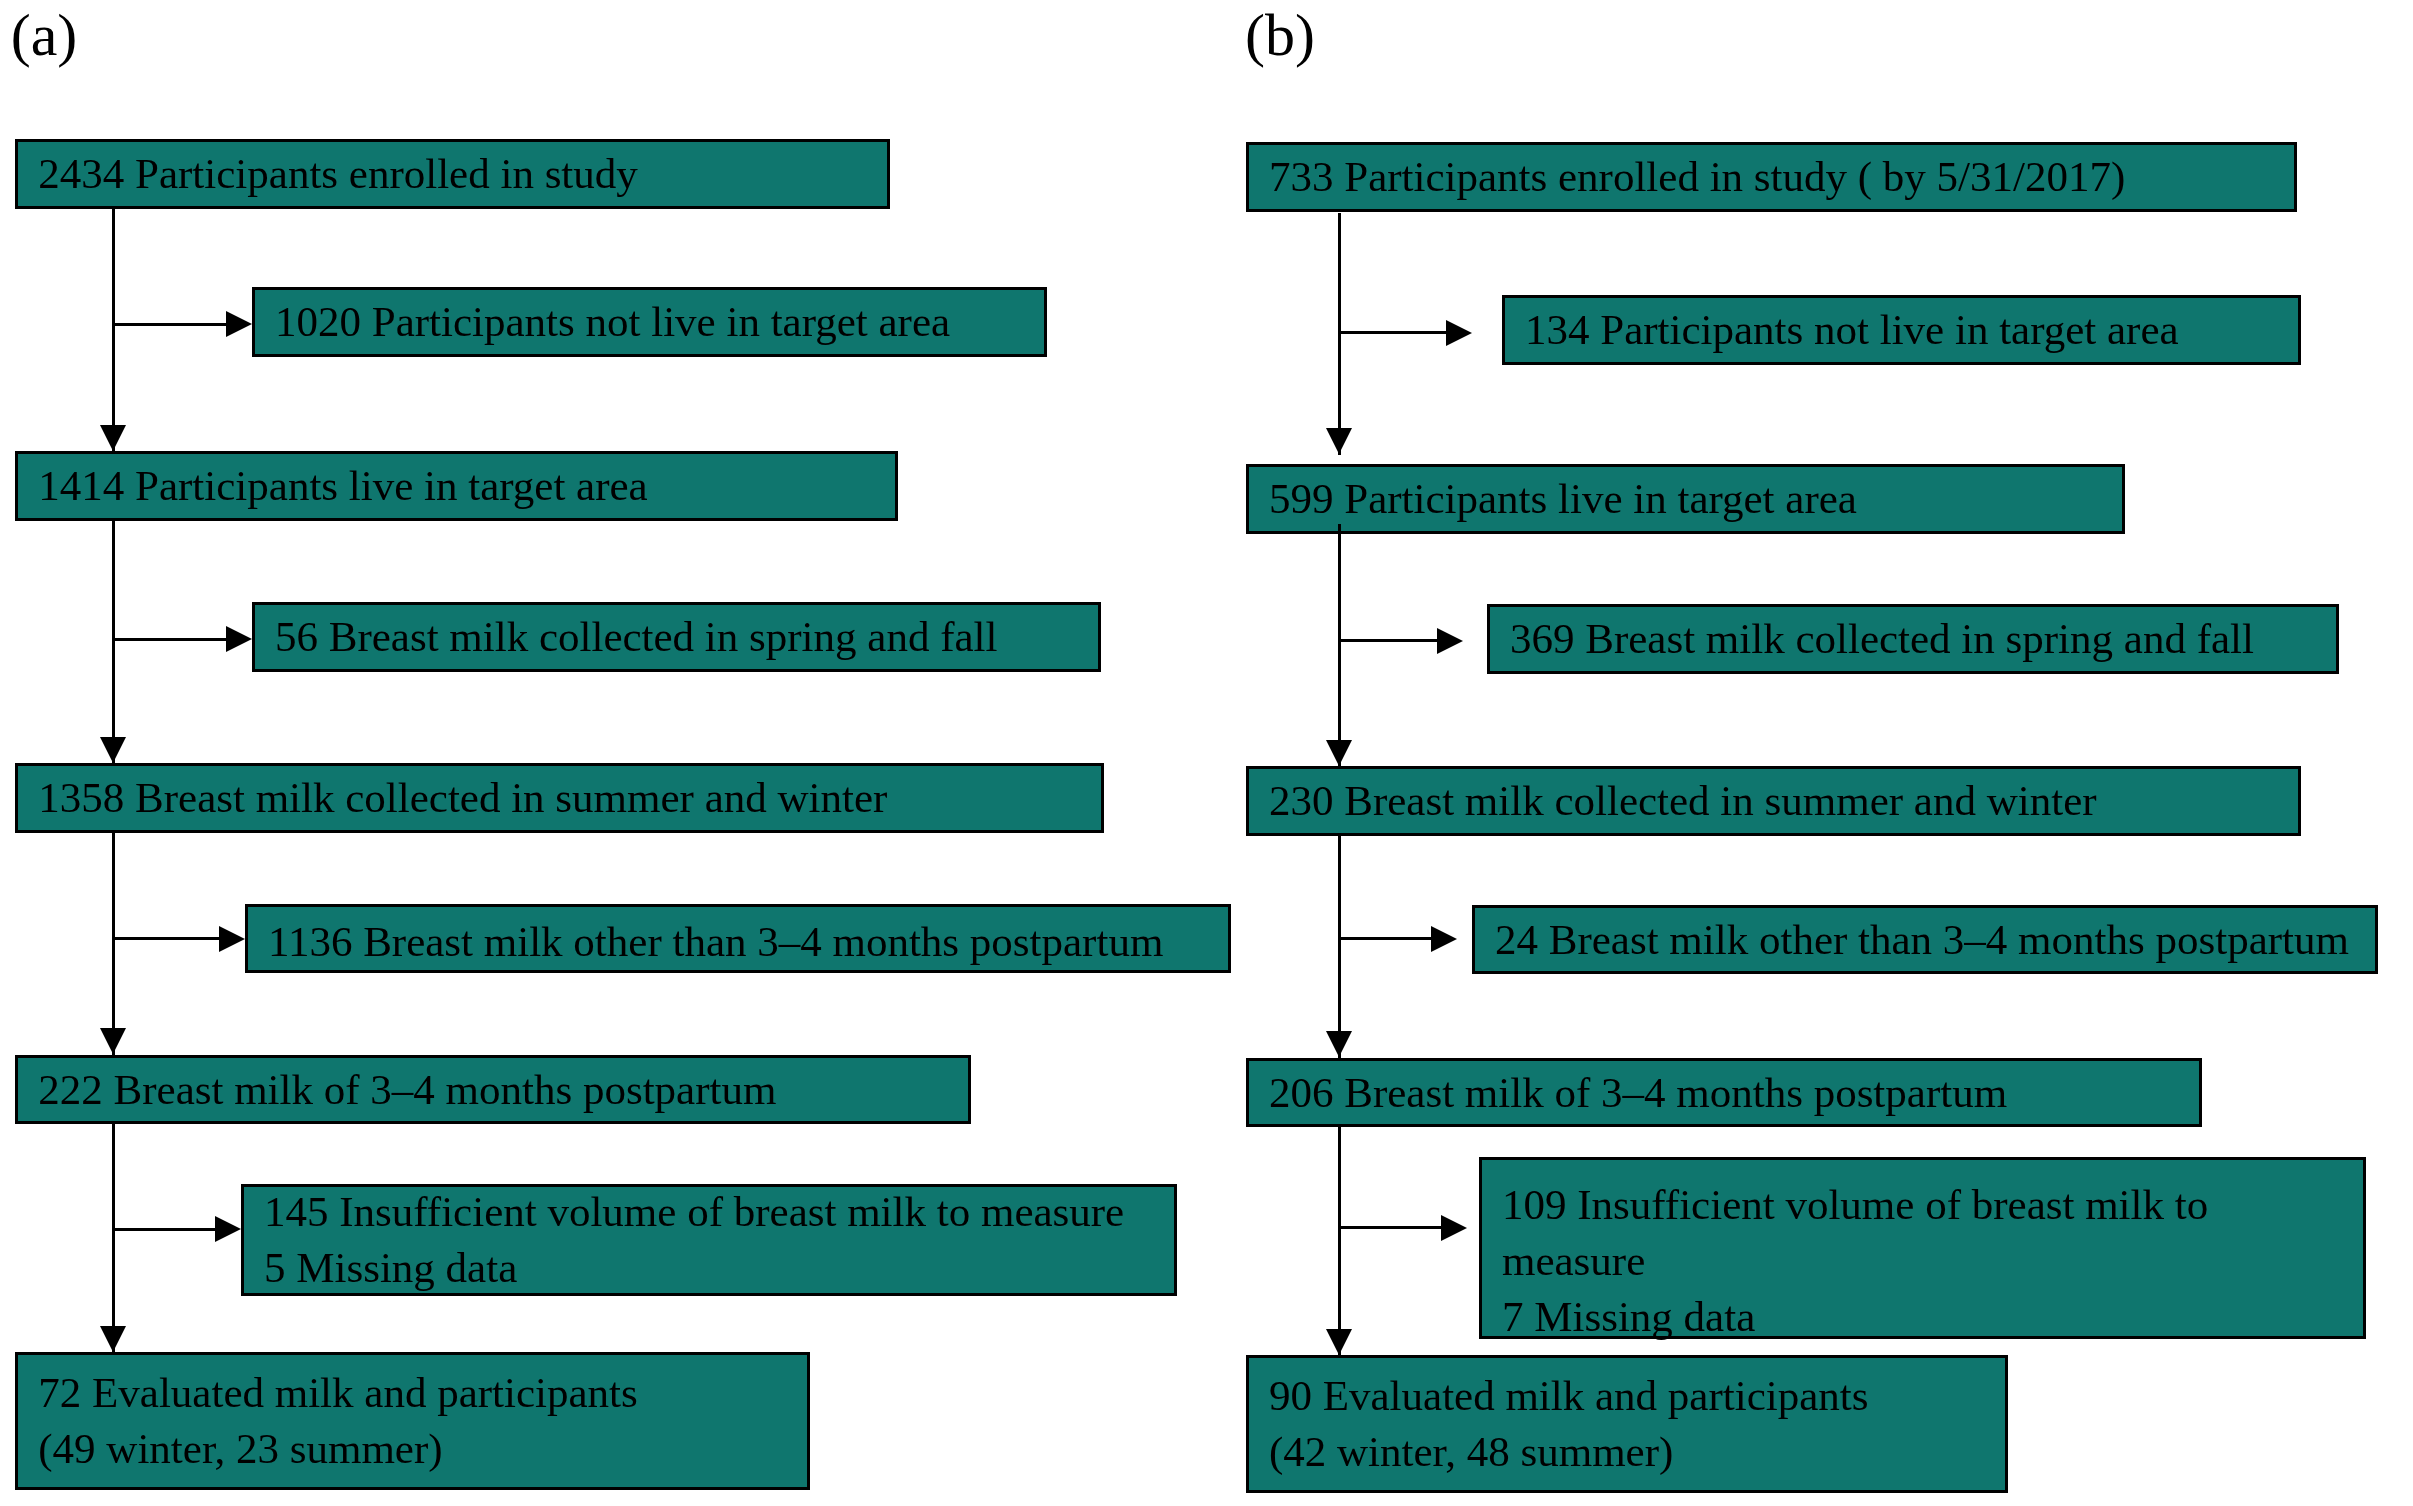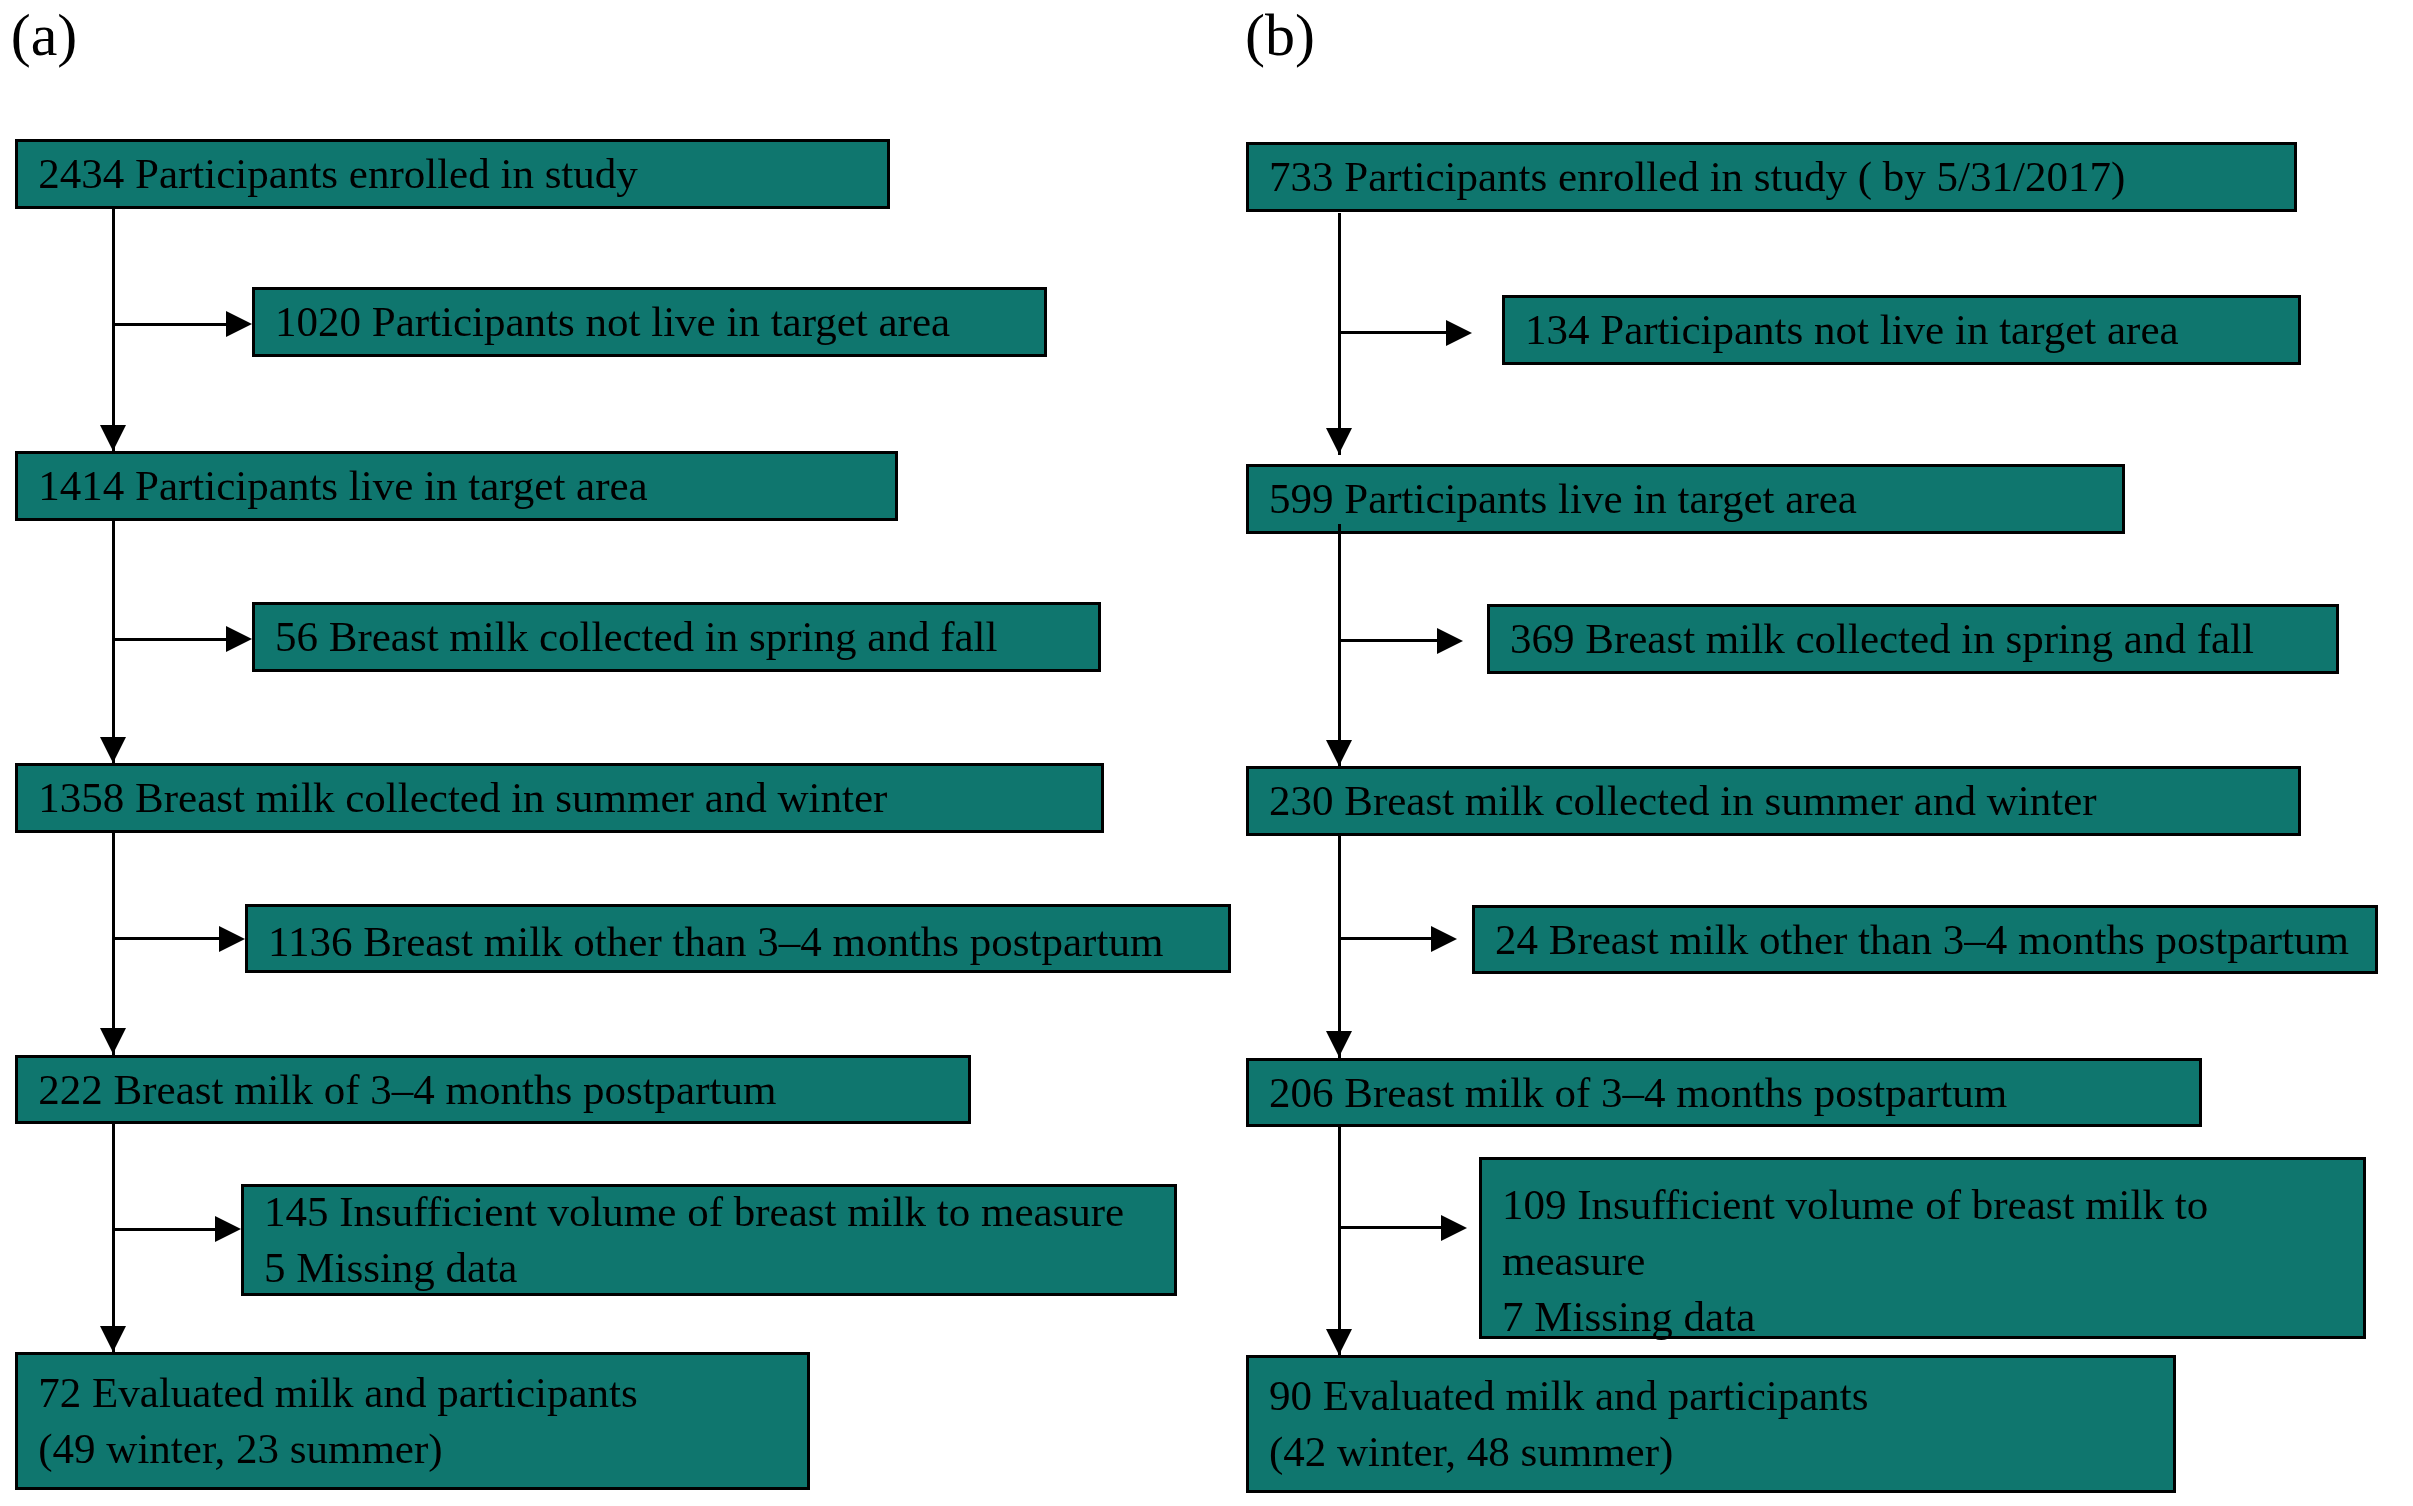--- a/index.html
+++ b/index.html
@@ -191,19 +191,19 @@
   <div class="arrow-down" style="left:1326px; top:1329px;"></div>
   <div class="hline" style="left:1338px; top:1226px; width:116px;"></div>
   <div class="arrow-right" style="left:1441px; top:1215px;"></div>
 
   <div class="box side" style="left:1479px; top:1157px; width:887px; height:182px;">
     <span class="txt" style="align-self:flex-start; padding-top:17px;">109 Insufficient volume of breast milk to
 measure
 7   Missing data</span>
   </div>
 
-  <div class="box main" style="left:1246px; top:1355px; width:930px; height:138px;">
+  <div class="box main" style="left:1246px; top:1355px; width:762px; height:138px;">
     <span class="txt">90 Evaluated milk and participants
   (42 winter, 48 summer)</span>
   </div>
 
 </div>
 
 
 </body></html>

